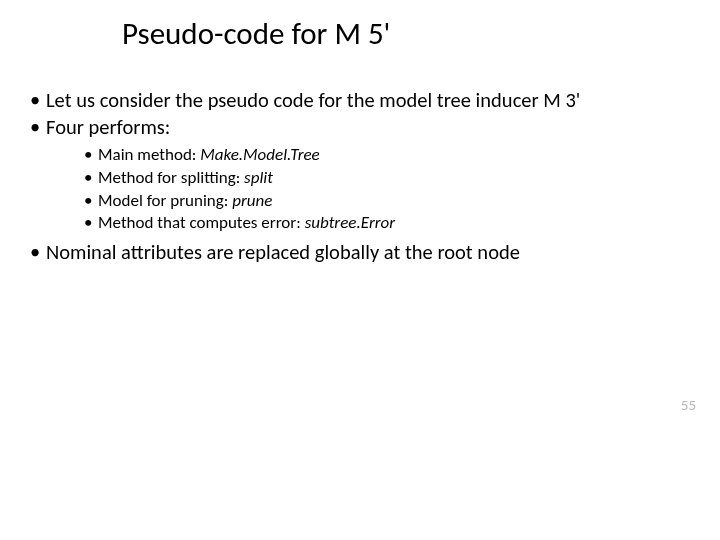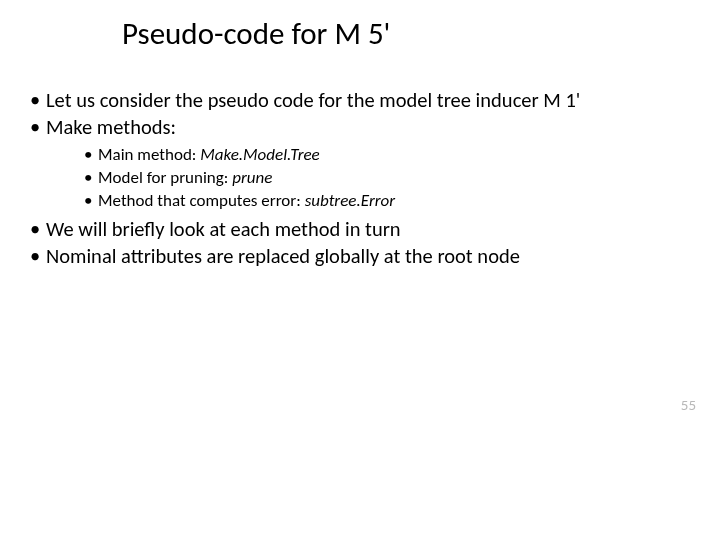--- a/index.html
+++ b/index.html
@@ -79,35 +79,37 @@
 </style>
 </head>
 <body>
 
 <div class="slide">
 
   <div class="title">Pseudo-code for M 5'</div>
 
   <div class="body">
     <ul class="outer">
-      <li>Let us consider the pseudo code for the model tree inducer M 1'</li>
+      <li>Let us consider the pseudo code for the model tree inducer M 3'</li>
       <li>
-        <span>Make methods:</span>
+        <span>Four performs:</span>
         <ul class="inner">
           <li>
             <span>Main method: </span><em class="term">Make.Model.Tree</em>
+          </li>
+          <li>
+            <span>Method for splitting: </span><em class="term">split</em>
           </li>
           <li>
             <span>Model for pruning: </span><em class="term">prune</em>
           </li>
           <li>
             <span>Method that computes error: </span><em class="term">subtree.Error</em>
           </li>
         </ul>
       </li>
-      <li>We will briefly look at each method in turn</li>
       <li>Nominal attributes are replaced globally at the root node</li>
     </ul>
   </div>
 
   <div class="pagenum">55</div>
 
 </div>
 
 </body></html>

